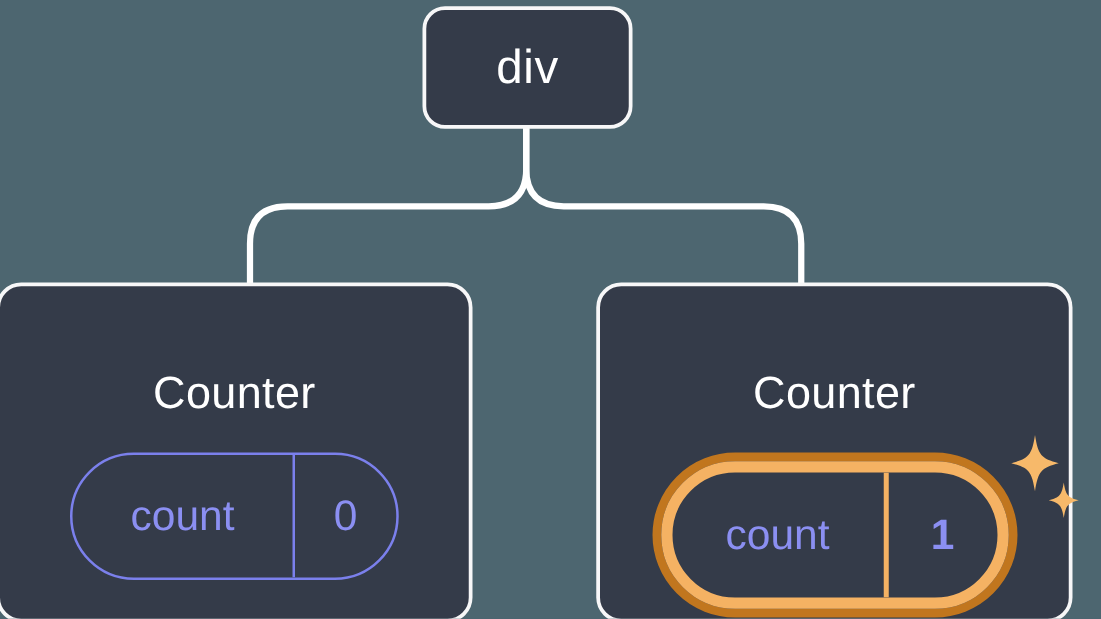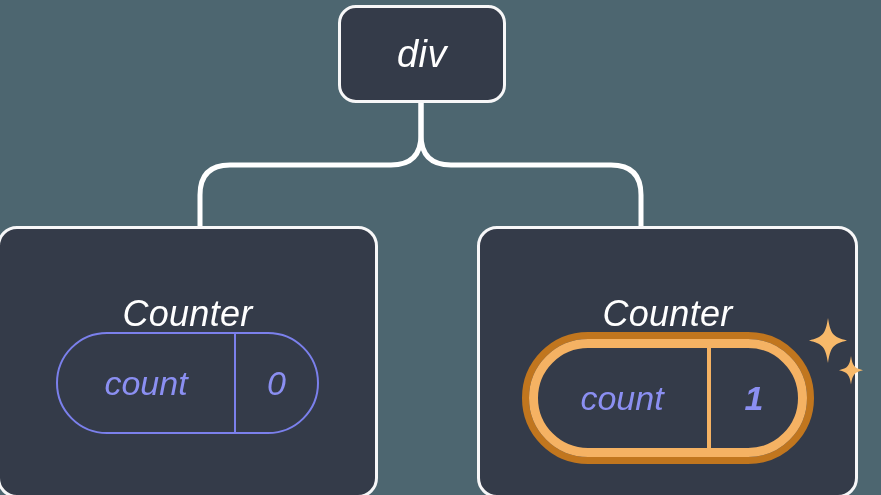--- a/index.html
+++ b/index.html
@@ -29,21 +29,20 @@
     pointer-events: none;
   }
 
   
   .node {
     position: absolute;
     box-sizing: border-box;
     background: #343b49;
     border: 3px solid #f7f7f8;
     border-radius: 18px;
-    font-style: italic;
   }
   .node-root {
     left: 338px;
     top: 5px;
     width: 168px;
     height: 98px;
     display: flex;
     align-items: center;
     justify-content: center;
   }
@@ -74,20 +73,21 @@
     font-size: 36px;
     color: #ffffff;
     margin-top: 67px;
     letter-spacing: 0.3px;
     line-height: 1;
   }
 
   
   .pill-wrap {
     position: relative;
+    margin-top: 30px;
   }
   .pill {
     box-sizing: border-box;
     display: flex;
     align-items: stretch;
     height: 102px;
     border-radius: 51px;
     overflow: hidden;
   }
   .pill-plain {

